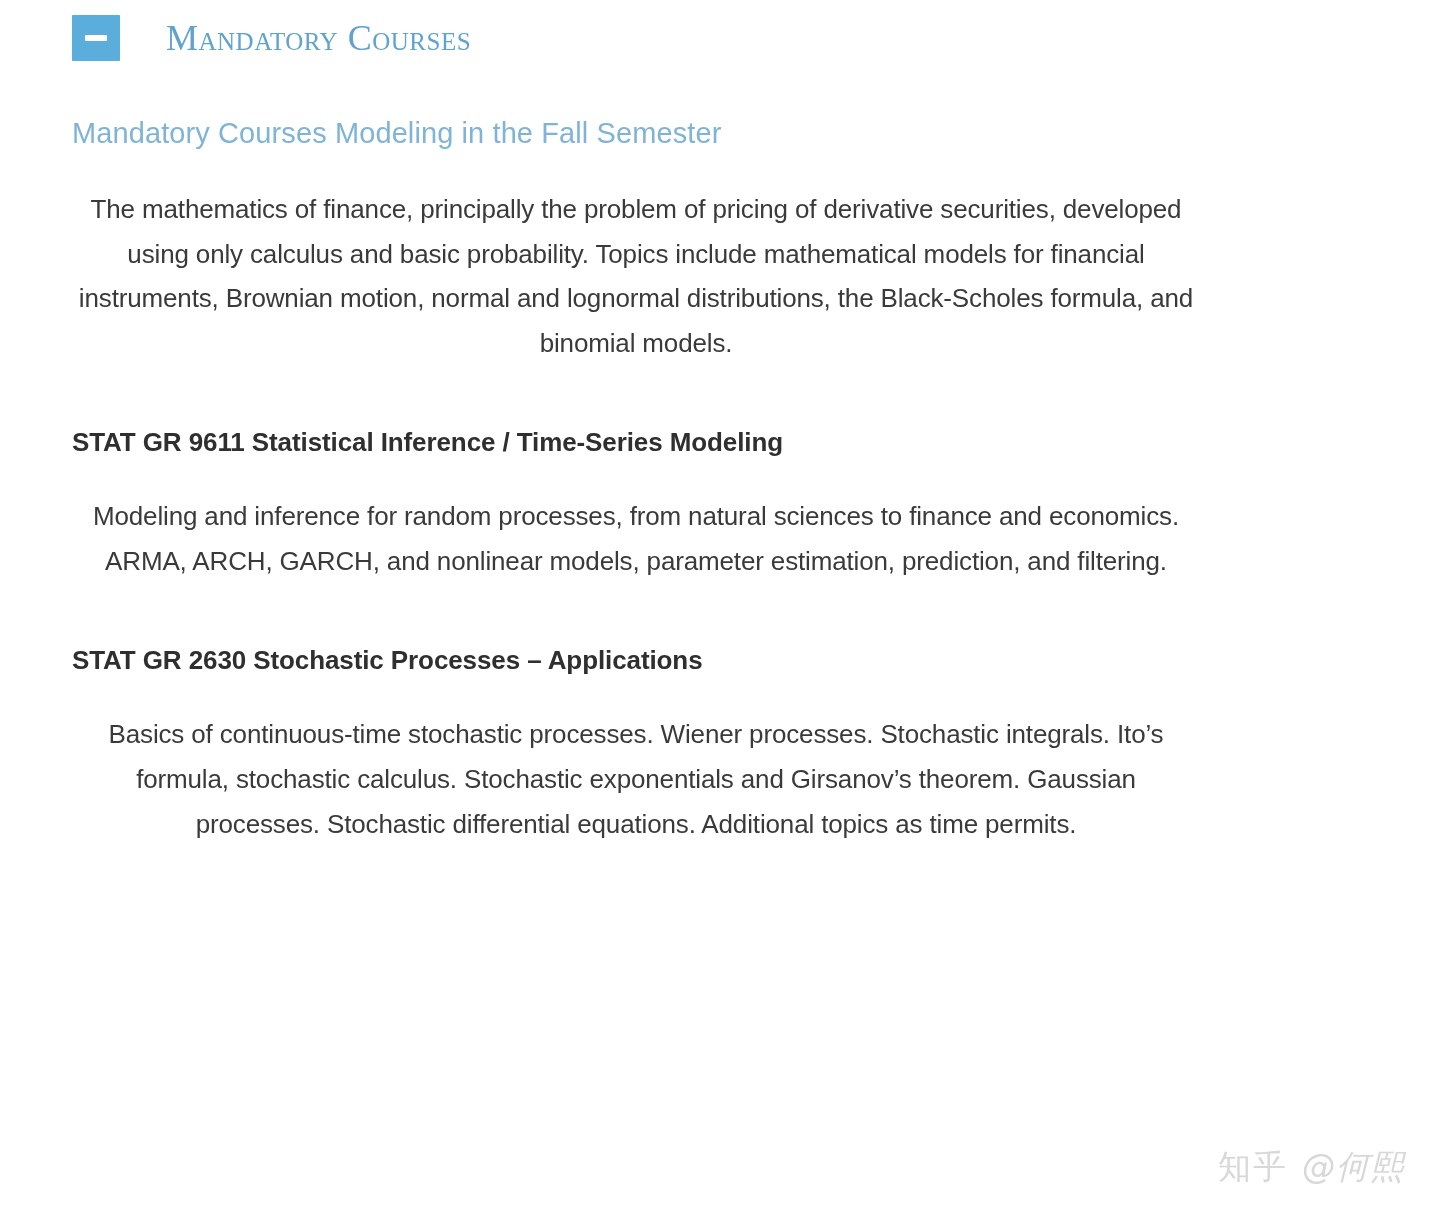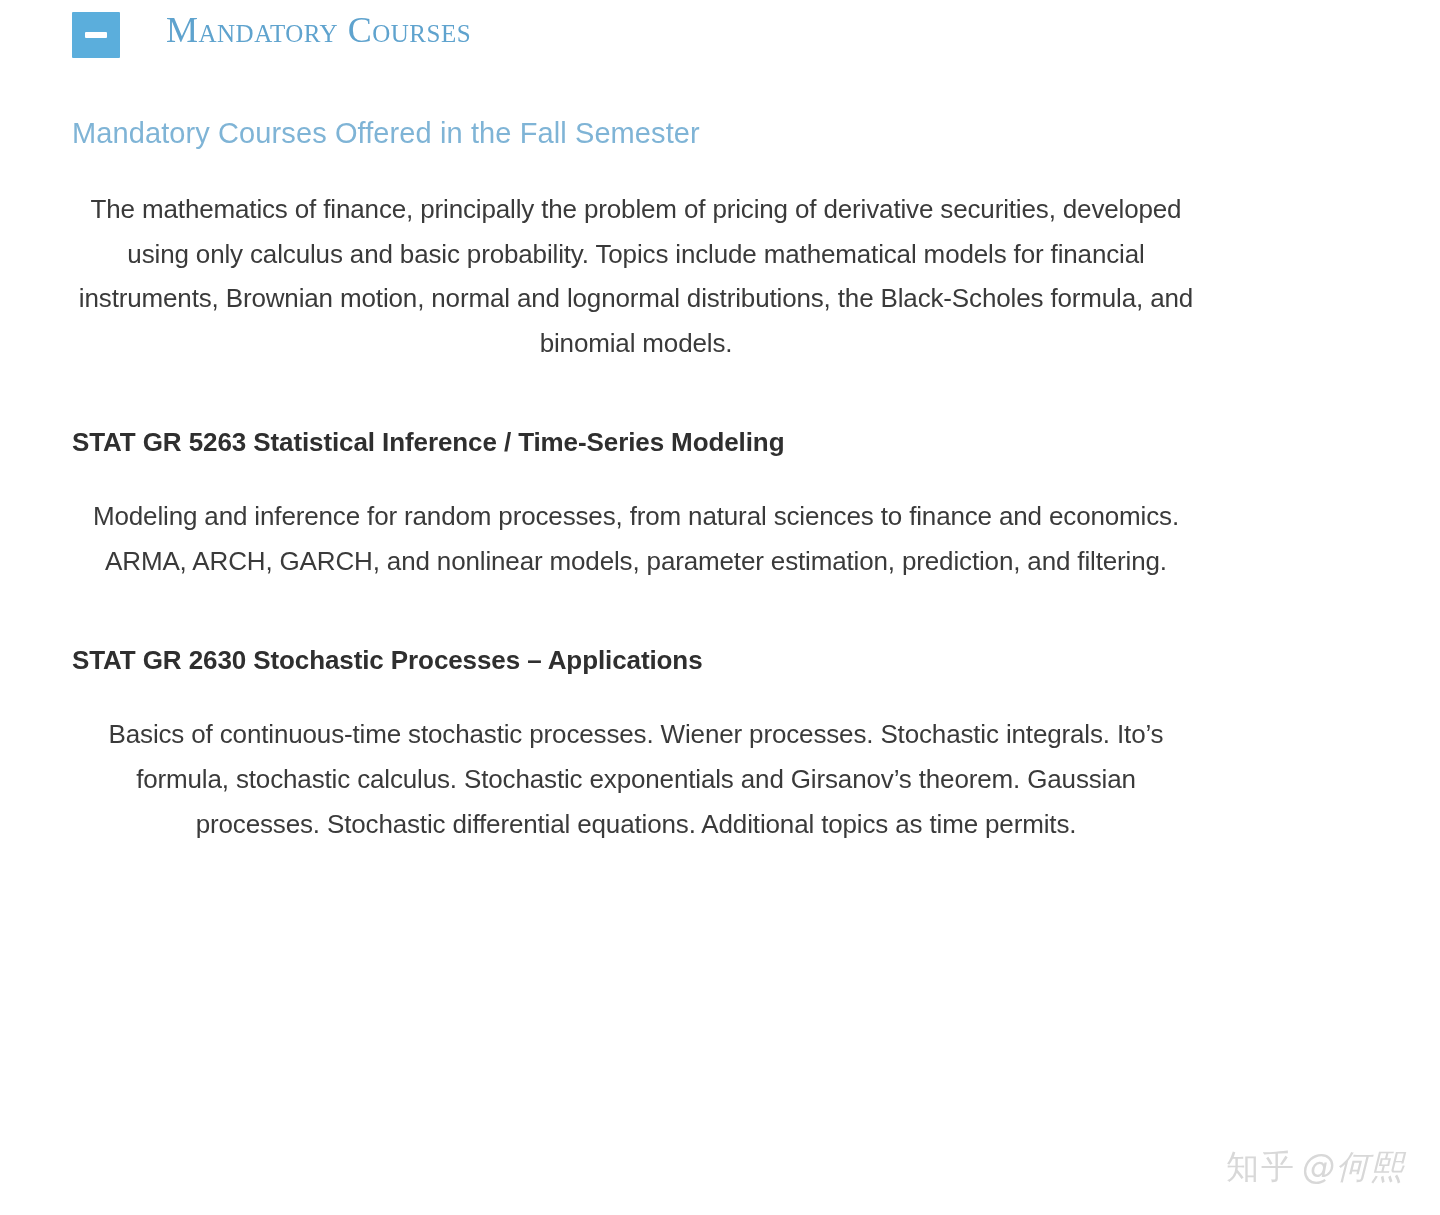--- a/index.html
+++ b/index.html
@@ -21,21 +21,21 @@
   .page {
     position: relative;
     width: 1440px;
     height: 1215px;
     padding: 0;
   }
 
   
   .section-header {
     display: flex;
-    align-items: flex-start;
+    align-items: center;
     padding: 12px 0 0 72px;
     height: 64px;
   }
 
   .toggle-button {
     width: 48px;
     height: 46px;
     background: #5BAEDC;
     border: none;
     border-radius: 1px;
@@ -109,21 +109,21 @@
     padding-top: 58px;
   }
 
   
   .watermark {
     position: absolute;
     right: 36px;
     bottom: 32px;
     display: flex;
     align-items: center;
-    gap: 6px;
+    gap: 14px;
     color: #D8D8D8;
     font-size: 33px;
     line-height: 1;
     font-family: "DejaVu Sans", "Liberation Sans", sans-serif;
     user-select: none;
     pointer-events: none;
   }
   .watermark .wm-logo { letter-spacing: 2px; }
   .watermark .wm-user { letter-spacing: 1px; font-style: italic; }
 </style>
@@ -134,28 +134,28 @@
 
   <div class="section-header">
     <button class="toggle-button">
       <span class="minus-bar"></span>
     </button>
     <h1 class="section-title">Mandatory Courses</h1>
   </div>
 
   <div class="content">
 
-    <h2 class="subtitle">Mandatory Courses Offered in the Fall Semester</h2>
+    <h2 class="subtitle">Mandatory Courses Modeling in the Fall Semester</h2>
 
     <div class="course-block">
       <p class="course-desc">The mathematics of finance, principally the problem of pricing of derivative securities, developed using only calculus and basic probability. Topics include mathematical models for financial instruments, Brownian motion, normal and lognormal distributions, the Black-Scholes formula, and binomial models.</p>
     </div>
 
     <div class="course-block">
-      <h3 class="course-title">STAT GR 5263 Statistical Inference / Time-Series Modeling</h3>
+      <h3 class="course-title">STAT GR 9611 Statistical Inference / Time-Series Modeling</h3>
       <p class="course-desc">Modeling and inference for random processes, from natural sciences to finance and economics. ARMA, ARCH, GARCH, and nonlinear models, parameter estimation, prediction, and filtering.</p>
     </div>
 
     <div class="course-block">
       <h3 class="course-title">STAT GR 2630 Stochastic Processes – Applications</h3>
       <p class="course-desc">Basics of continuous-time stochastic processes. Wiener processes. Stochastic integrals. Ito’s formula, stochastic calculus. Stochastic exponentials and Girsanov’s theorem. Gaussian processes. Stochastic differential equations. Additional topics as time permits.</p>
     </div>
 
   </div>
 

